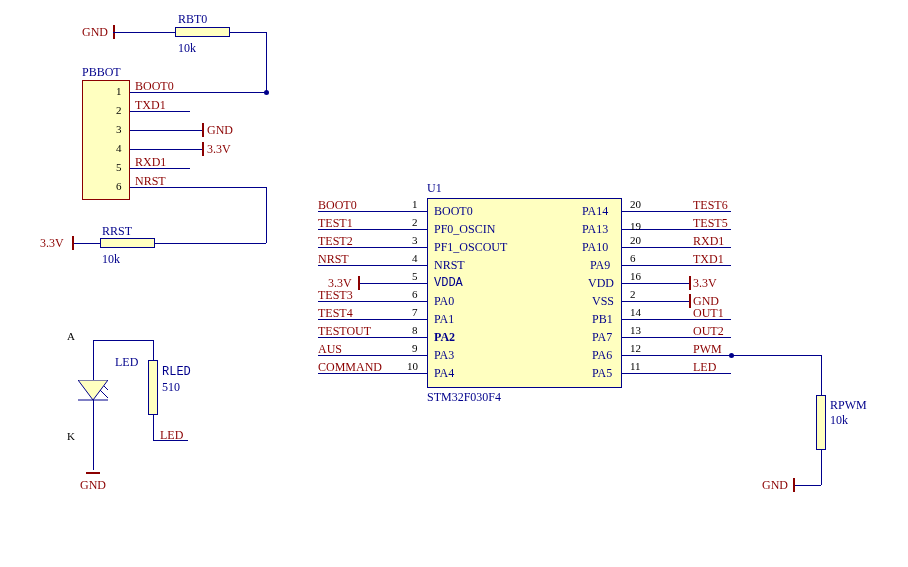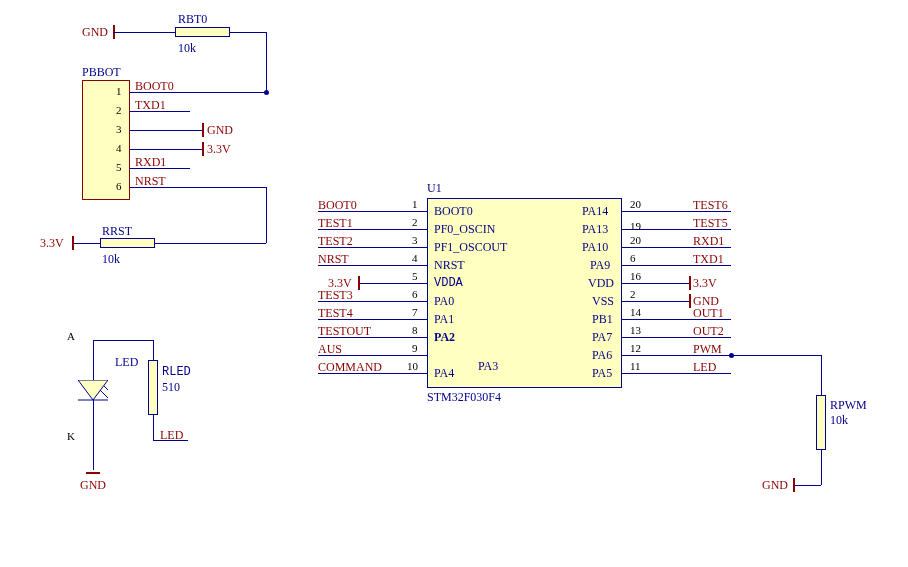--- a/index.html
+++ b/index.html
@@ -147,21 +147,21 @@
 <div class="pin-num" style="left:407px;top:360px;">10</div>
 
 <div class="pin-text" style="left:434px;top:204px;">BOOT0</div>
 <div class="pin-text" style="left:434px;top:222px;">PF0_OSCIN</div>
 <div class="pin-text" style="left:434px;top:240px;">PF1_OSCOUT</div>
 <div class="pin-text" style="left:434px;top:258px;">NRST</div>
 <div class="pin-text" style="left:434px;top:276px;font-family:Liberation Mono, monospace;">VDDA</div>
 <div class="pin-text" style="left:434px;top:294px;">PA0</div>
 <div class="pin-text" style="left:434px;top:312px;">PA1</div>
 <div class="pin-text" style="left:434px;top:330px;font-weight:bold;">PA2</div>
-<div class="pin-text" style="left:434px;top:359px;margin-left:44px;">PA3</div>
+<div class="pin-text" style="left:434px;top:348px;">PA3</div>
 <div class="pin-text" style="left:434px;top:366px;">PA4</div>
 
 <div class="label" style="left:318px;top:198px;">BOOT0</div>
 <div class="label" style="left:318px;top:216px;text-align:right;">TEST1</div>
 <div class="label" style="left:318px;top:234px;">TEST2</div>
 <div class="label" style="left:318px;top:252px;">NRST</div>
 <div class="powerbar" style="left:358px;top:276px;width:2px;height:14px;"></div>
 <div class="label" style="left:328px;top:276px;">3.3V</div>
 <div class="label" style="left:318px;top:288px;">TEST3</div>
 <div class="label" style="left:318px;top:306px;">TEST4</div>

